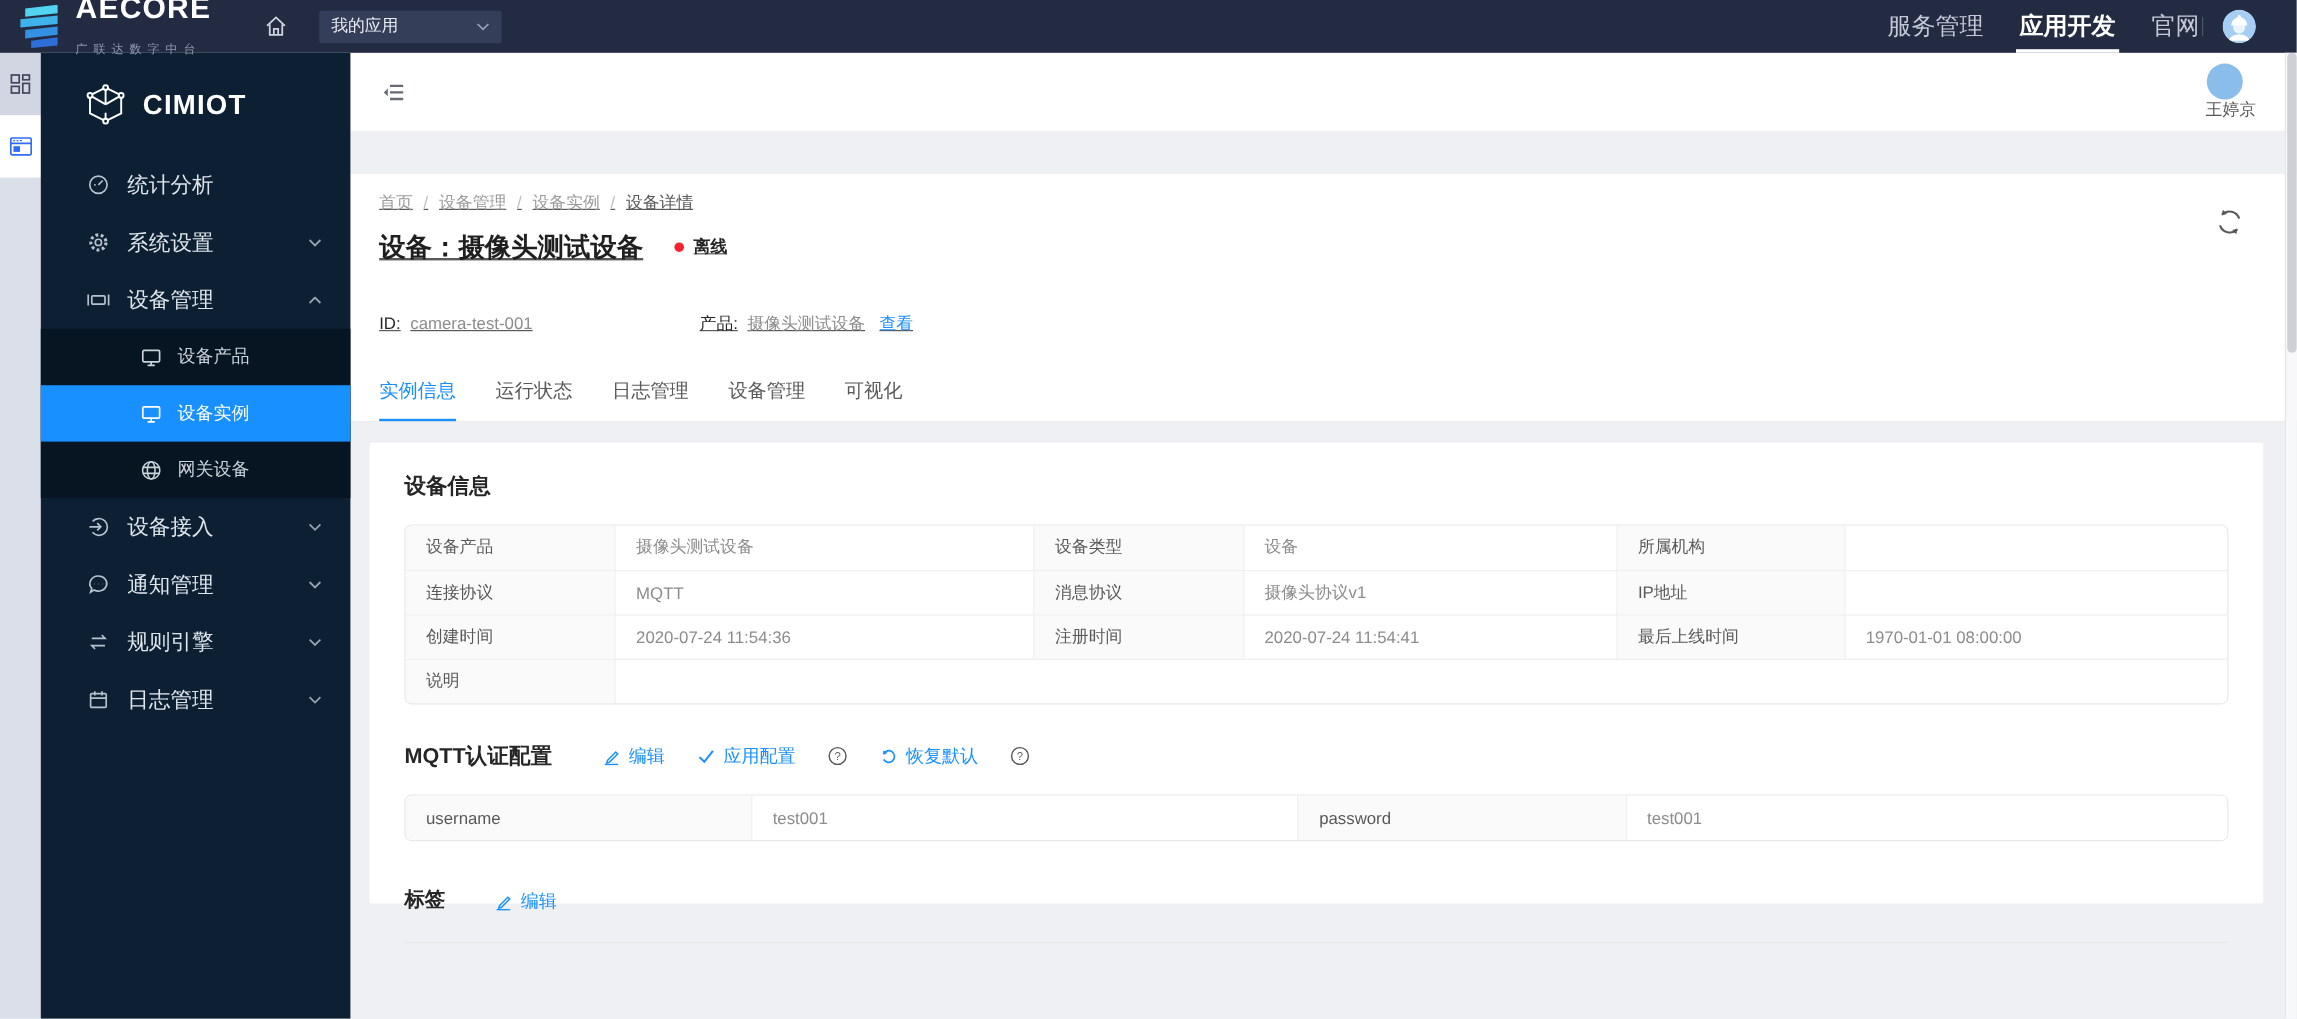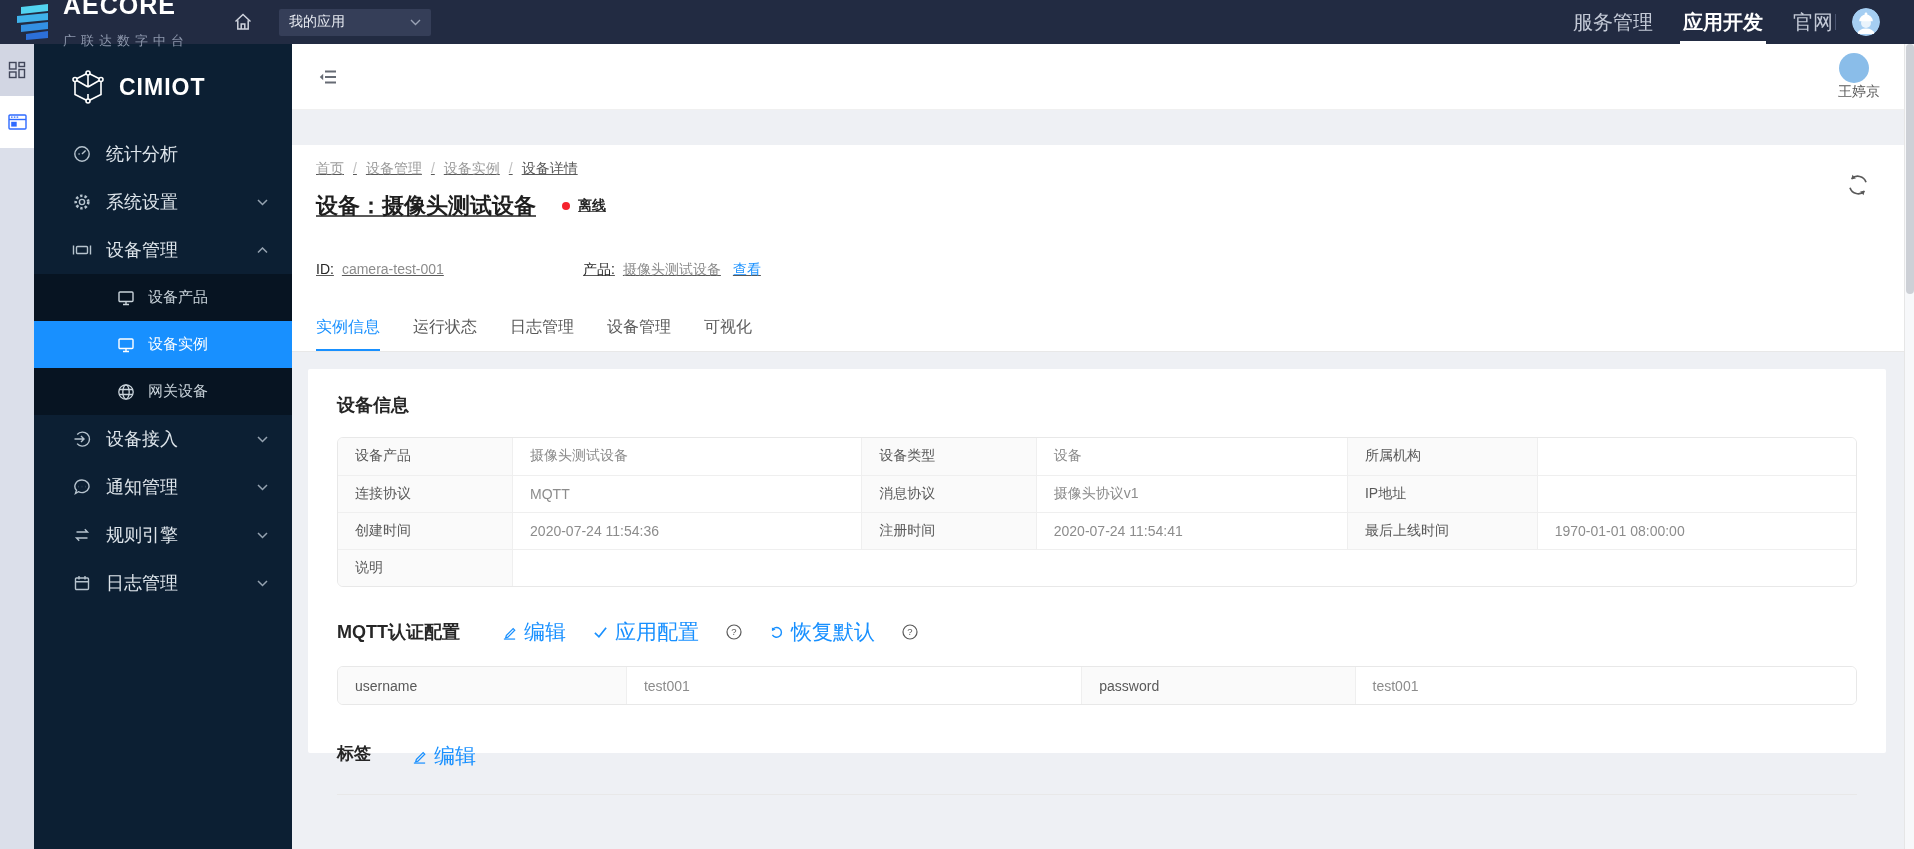--- a/index.html
+++ b/index.html
@@ -9,21 +9,21 @@
     background:#eef0f4; position:relative; color:#595959; font-size:14px;
   }
   svg { display:block; }
 
   
   .topbar { position:absolute; left:0; top:0; width:1914px; height:44px;
     background:#222b42; display:flex; align-items:center; z-index:30; }
   .brand { display:flex; align-items:center; margin-left:14px; }
   .brand-mark { margin-right:9px; }
   .brand-name { font-size:25px; font-weight:bold; color:#fff; line-height:22px; letter-spacing:1px; }
-  .brand-sub { font-size:13px; color:#8d97ac; letter-spacing:5px; margin-top:16px; white-space:nowrap; }
+  .brand-sub { font-size:10px; color:#8d97ac; letter-spacing:5px; margin-top:16px; white-space:nowrap; }
   .home-btn { margin-left:44px; cursor:pointer; }
   .app-select { margin-left:26px; width:152px; height:27px; background:#353e58; border-radius:2px;
     display:flex; align-items:center; padding:0 10px; color:#e8ebf2; font-size:14px; cursor:pointer; }
   .app-select .caret { margin-left:auto; }
   .topbar-right { margin-left:auto; display:flex; align-items:center; padding-right:34px; }
   .top-menu-item { position:relative; height:44px; line-height:44px; color:#c3c9d6; font-size:20px;
     margin-right:30px; cursor:pointer; white-space:nowrap; }
   .top-menu-item.active { color:#fff; font-weight:bold; }
   .top-menu-item.active::after { content:""; position:absolute; left:-3px; right:-3px; bottom:0;
     height:3px; background:#ffffff; }
@@ -91,24 +91,24 @@
   table.desc { width:100%; border-collapse:collapse; table-layout:fixed; font-size:14px; }
   table.desc td { height:37px; padding:0 17px; border-right:1px solid #efefef; border-bottom:1px solid #efefef;
     white-space:nowrap; overflow:hidden; }
   table.desc td:last-child { border-right:none; }
   table.desc tr:last-child td { border-bottom:none; }
   td.lbl { background:#fafafa; color:#595959; }
   td.val { background:#fff; color:#8c8c8c; }
 
   .mqtt-head { margin-top:31px; display:flex; align-items:center; }
   .inline-actions { display:flex; align-items:center; margin-left:42px; }
-  .act-link { display:flex; align-items:center; color:#1890ff; font-size:21px; cursor:pointer; margin-right:27px; }
+  .act-link { display:flex; align-items:center; color:#1890ff; font-size:15px; cursor:pointer; margin-right:27px; }
   .act-link .ic { margin-right:7px; }
   .q-icon { margin-right:27px; cursor:pointer; }
-  .tags-row { margin-top:37px; display:flex; align-items:flex-start; }
+  .tags-row { margin-top:37px; display:flex; align-items:flex-end; }
   .tags-title { font-size:17px; font-weight:bold; color:#262626; }
   .tags-row .act-link { margin-left:41px; }
   .card-divider { margin-top:24px; border-top:1px solid #e8e8e8; }
 
   
   .scrollbar { position:absolute; right:0; top:44px; width:10px; bottom:0; background:#f7f8fa;
     border-left:1px solid #e6e6e6; z-index:40; }
   .scroll-thumb { position:absolute; top:0; left:1px; width:8px; height:250px; background:#cdd0d6; border-radius:4px; }
 </style>
 </head>

